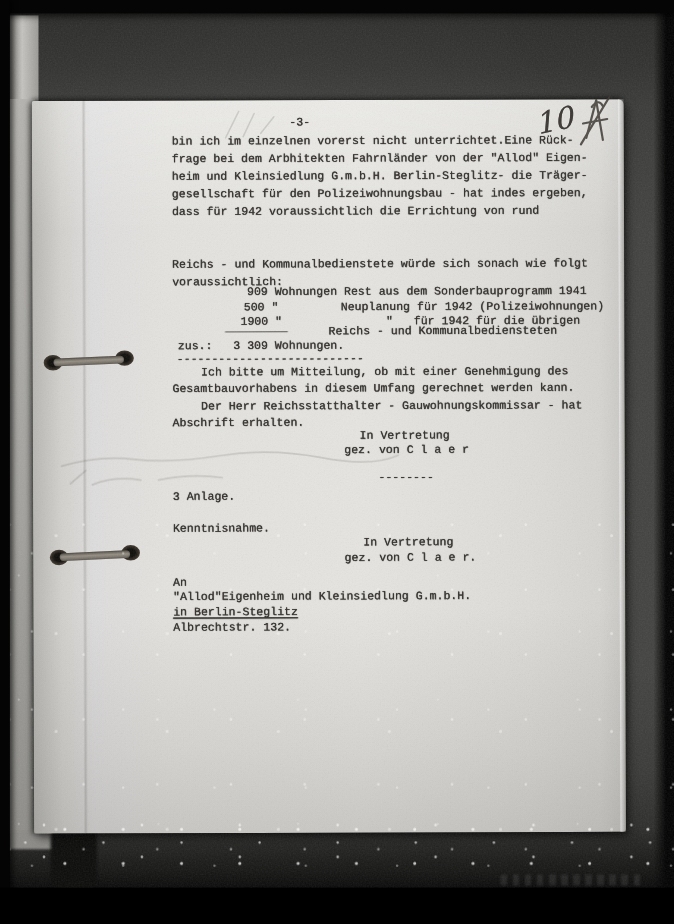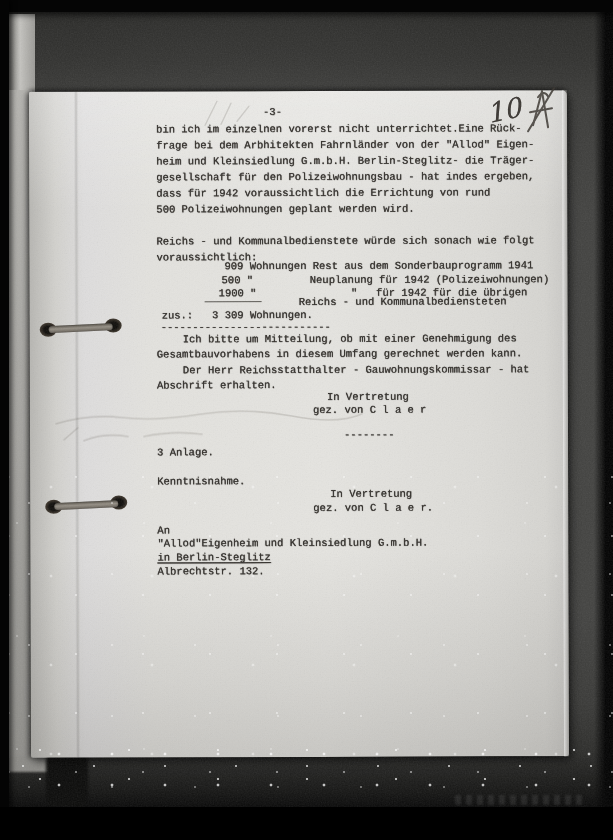--- a/index.html
+++ b/index.html
@@ -118,21 +118,20 @@
         <path d="M33,3 L7,46"></path>
         <path d="M17,12 q6,-8 10,-1"></path>
       </g>
     </svg>
 
     <div class="tl" style="left:127px;top:32px">bin ich im einzelnen vorerst nicht unterrichtet.Eine Rück-</div>
     <div class="tl" style="left:127px;top:48px">frage bei dem Arbhitekten Fahrnländer von der "Allod" Eigen-</div>
     <div class="tl" style="left:127px;top:64px">heim und Kleinsiedlung G.m.b.H. Berlin-Steglitz- die Träger-</div>
     <div class="tl" style="left:127px;top:80px">gesellschaft für den Polizeiwohnungsbau - hat indes ergeben,</div>
     <div class="tl" style="left:127px;top:96px">dass für 1942 voraussichtlich die Errichtung von rund</div>
-    <div class="tl" style="left:127px;top:112px">500 Polizeiwohnungen geplant werden wird.</div>
     <div class="tl" style="left:127px;top:144px">Reichs - und Kommunalbedienstete würde sich sonach wie folgt</div>
     <div class="tl" style="left:127px;top:160px">voraussichtlich:</div>
     <div class="tl" style="left:195px;top:169px">909 Wohnungen Rest aus dem Sonderbauprogramm 1941</div>
     <div class="tl" style="left:192px;top:183px">500 "         Neuplanung für 1942 (Polizeiwohnungen)</div>
     <div class="tl" style="left:189px;top:196px">1900 "               "   für 1942 für die übrigen</div>
     <div class="tl" style="left:269px;top:205px">Reichs - und Kommunalbediensteten</div>
     <div class="sum-rule"></div>
     <div class="tl b" style="left:132px;top:218px">zus.:   3 309 Wohnungen.</div>
     <div class="tl b" style="left:131px;top:230px">---------------------------</div>
     <div class="tl" style="left:153px;top:242px">Ich bitte um Mitteilung, ob mit einer Genehmigung des</div>

